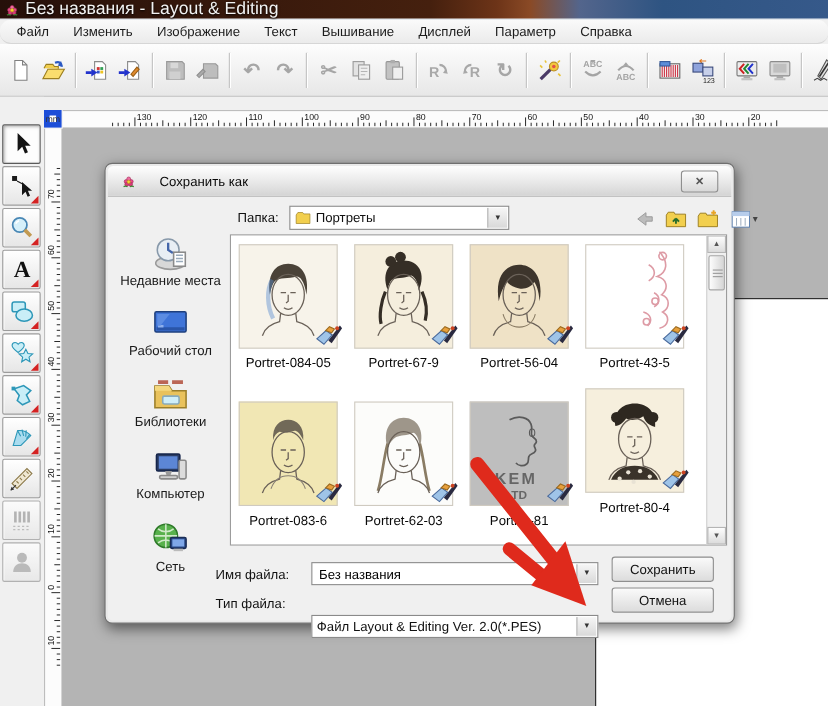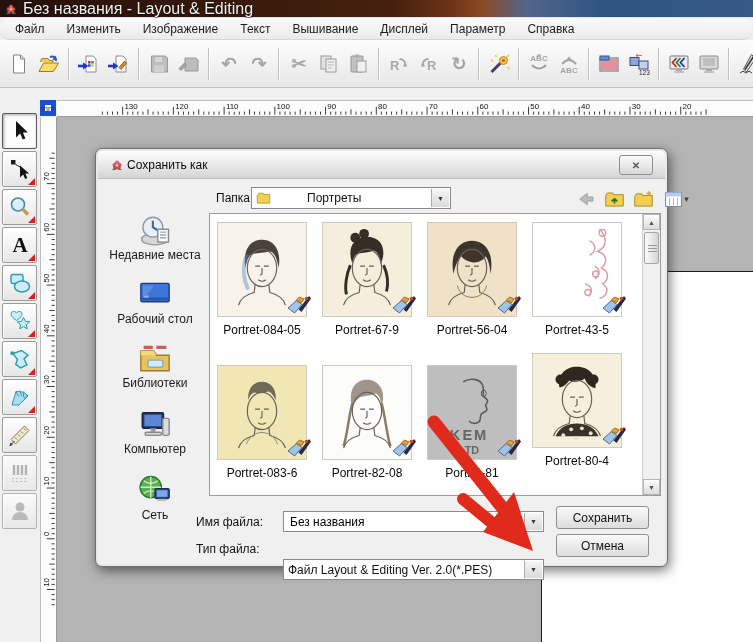--- a/index.html
+++ b/index.html
@@ -40,21 +40,21 @@
   .tool-btn.disabled{opacity:.75;}
   .tool-btn .corner{position:absolute;right:1px;bottom:1px;width:0;height:0;
     border-style:solid;border-width:0 0 7px 7px;border-color:transparent transparent #d42222 transparent;}
   
   .dialog{position:absolute;left:95px;top:148px;width:573px;height:419px;background:#f0f0f0;
     border:1px solid #6f6f6f;border-radius:7px;box-shadow:2px 4px 12px rgba(0,0,0,.5), inset 0 0 0 2px #e9e9e9;
     box-sizing:border-box;}
   .dlg-title{position:absolute;left:2px;top:2px;right:2px;height:28px;border-radius:5px 5px 0 0;
     background:linear-gradient(#fefefe,#e8e8e8 55%,#d4d4d4);border-bottom:1px solid #bdbdbd;
     display:flex;align-items:center;padding-left:8px;box-sizing:border-box;}
-  .dlg-title-text{margin-left:3px;color:#0a0a0a;}
+  .dlg-title-text{margin-left:21px;color:#0a0a0a;}
   .close-btn{position:absolute;right:12px;top:4px;width:32px;height:18px;
     background:linear-gradient(#fbfbfb,#d8d8d8);border:1px solid #8e8e8e;border-radius:3px;
     display:flex;align-items:center;justify-content:center;font-size:10px;color:#555;font-weight:bold;cursor:default;}
   .row-label{position:absolute;color:#111;}
   .combo{position:absolute;height:22px;background:#fff;border:1px solid #8a8a8a;box-sizing:border-box;
     display:flex;align-items:center;padding-left:4px;overflow:hidden;}
   .combo .drop{position:absolute;right:1px;top:1px;bottom:1px;width:17px;
     background:linear-gradient(#f6f6f6,#d9d9d9);border-left:1px solid #aaa;
     display:flex;align-items:center;justify-content:center;font-size:7px;color:#333;}
   .combo input{border:none;outline:none;font:12px "Liberation Sans",sans-serif;width:100%;background:transparent;}
@@ -605,21 +605,21 @@
               <circle cx="12" cy="12.5" r="2.6" fill="#f5d231" stroke="#bb9a1e"></circle>
             </g>
           </svg></span>
       <span class="dlg-title-text">Сохранить как</span>
       <div class="close-btn">
         <span>✕</span>
       </div>
     </div>
 
     <div class="row-label" style="left:120px;top:42px;text-align:right;">Папка:</div>
-    <div class="combo" style="left:155px;top:38px;width:200px;gap:32px;">
+    <div class="combo" style="left:167px;top:38px;width:200px;">
       <span id="combo-folder-icon" style="display:flex;margin-right:4px;">
           <svg viewBox="0 0 24 24" width="15" height="15">
             <path d="M2 7l2.5-3.5h7l1.5 2H22v14H2z" fill="#f2cf4e" stroke="#9c7f21"></path>
             <path d="M2 7h11z" fill="#f9e27e"></path>
           </svg>
         </span>
       <span>Портреты</span>
       <span class="drop">▼</span>
     </div>
     <div class="nav-row" id="navrow">
@@ -808,21 +808,21 @@
                   <path d="M38 44h5M47 44h5"></path>
                   <path d="M45 46v6l-2 1.5"></path>
                   <path d="M41 58q4 3 8 0"></path>
                 </g>
               </svg><svg class="badge" viewBox="0 0 27 24">
                 <path d="M24 1l2 2.5-9.5 13.5-3-2.5z" fill="#2a2a40"></path>
                 <path d="M3 13l8.5-7.5 5.5 4-7.5 8.5z" fill="#9fc4e8" stroke="#4a6a9c"></path>
                 <path d="M11 5.5l3.5-3.5 4.5 2-2.5 3.5z" fill="#e8a03c" stroke="#9c6a1e"></path>
                 <circle cx="21.5" cy="3.5" r="1.8" fill="#cc4422"></circle>
               </svg></div>
-            <div class="fname">Portret-82-08</div>
+            <div class="fname">Portret-62-03</div>
           </div>
           <div class="thumb-cell" style="left: 217px; top: 151px;">
             <div class="thumb" style="background:#bebebe"><svg viewBox="0 0 90 95" width="88" height="93">
                 <path d="M36 16c9-5 18-2 20 4 2 5-1 8 1 11 1.5 2.5 4 2 4 5 0 2-2 2-2 4s2 3 1 5c-1.5 3-5 2-6 5-1 2.5.5 5-2 7-3 2.5-8 2-10-1" fill="none" stroke="#5a5a5a" stroke-width="1.6"></path>
                 <ellipse cx="57" cy="28" rx="2.5" ry="3.5" fill="none" stroke="#5a5a5a"></ellipse>
                 <text x="42" y="76" text-anchor="middle" font-size="15" font-weight="bold" fill="#666" letter-spacing="2" font-family="Liberation Sans,sans-serif">KEM</text>
                 <text x="42" y="90" text-anchor="middle" font-size="11" font-weight="bold" fill="#666" font-family="Liberation Sans,sans-serif">LTD</text>
               </svg><svg class="badge" viewBox="0 0 27 24">
                 <path d="M24 1l2 2.5-9.5 13.5-3-2.5z" fill="#2a2a40"></path>
                 <path d="M3 13l8.5-7.5 5.5 4-7.5 8.5z" fill="#9fc4e8" stroke="#4a6a9c"></path>

